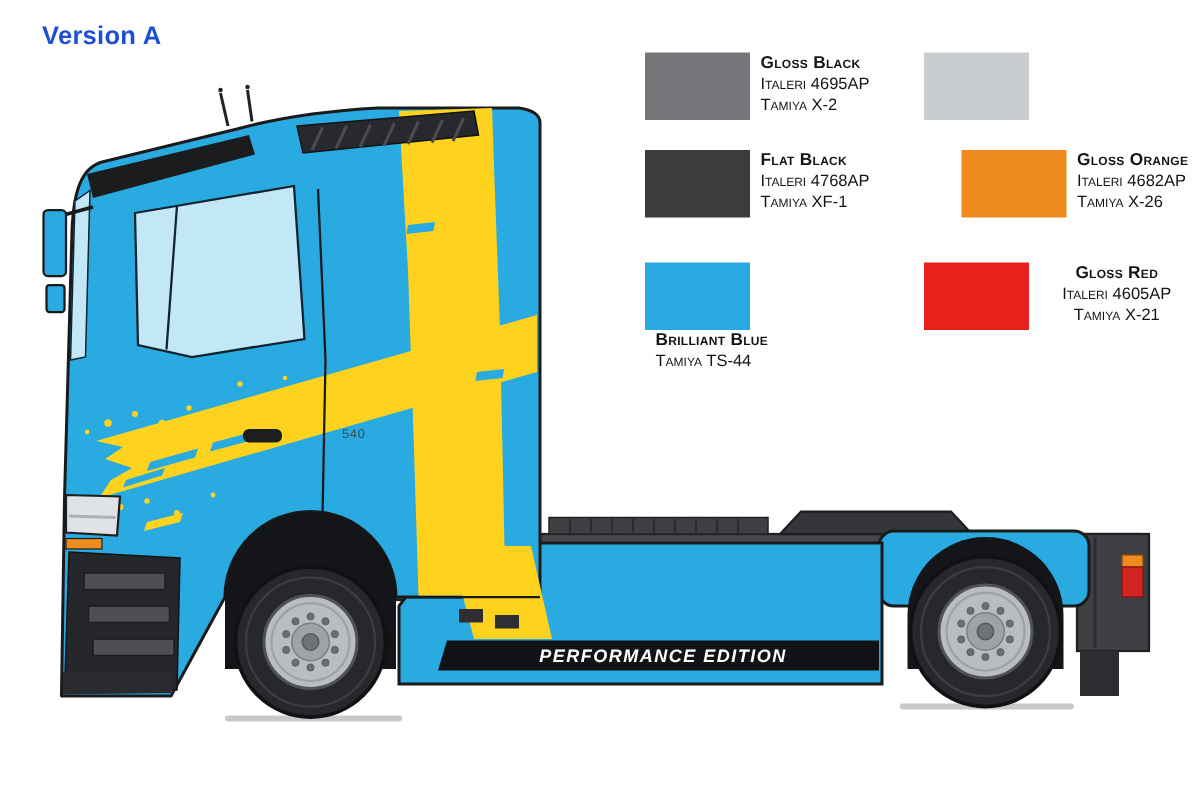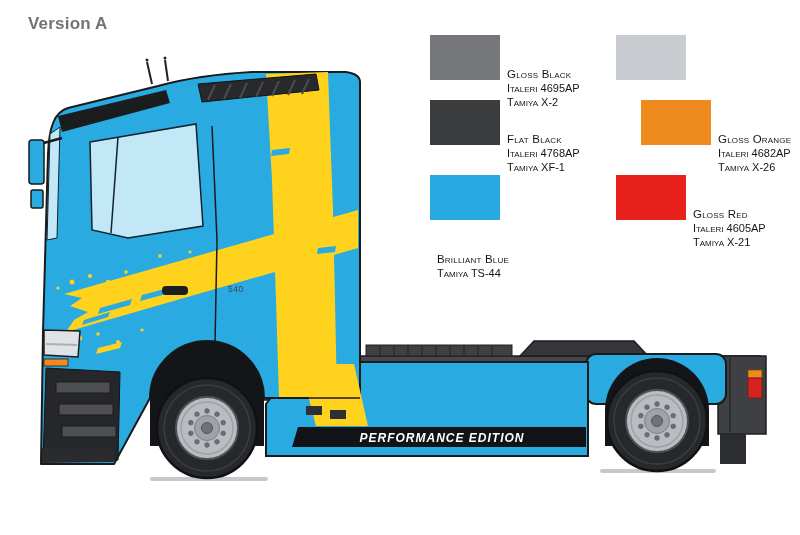--- a/index.html
+++ b/index.html
@@ -1,24 +1,24 @@
 <!DOCTYPE html>
 <html><head>
 <meta charset="utf-8">
 <style>
   * { margin:0; padding:0; box-sizing:border-box; }
   html, body { width:800px; height:535px; }
   body { font-family:"Liberation Sans", sans-serif; background:#ffffff; }
   .page { position:relative; width:800px; height:535px; background:#ffffff; overflow:hidden; }
-  .title { position:absolute; left:28px; top:14px; font-size:17px; font-weight:bold; color:#737373; letter-spacing:.2px; }
+  .title { position:absolute; left:28px; top:14px; font-size:17px; font-weight:bold; color:#1d4ed8; letter-spacing:.2px; }
   .truck-svg { position:absolute; left:0; top:0; }
   .swatch-item { position:absolute; display:flex; align-items:flex-start; width:180px; }
   .chip { width:70px; height:45px; flex:none; }
   .labels { margin-left:7px; width:106px; padding-top:1px; color:#141414; }
-  .cname { font-size:11.5px; font-weight:normal; font-variant:small-caps; line-height:1.12; letter-spacing:.2px;margin-top:32px; }
+  .cname { font-size:11.5px; font-weight:bold; font-variant:small-caps; line-height:1.12; letter-spacing:.2px; }
   .ccode { font-size:11px; font-variant:small-caps; line-height:1.3; }
   .lug { fill:#6b6e72; stroke:#54565a; stroke-width:.5; }
   .hatch { stroke:#4a4c4f; stroke-width:2; }
   .tick { stroke:#2b2c2f; stroke-width:1.5; }
 </style>
 </head>
 <body>
 
 <div class="page">
 
@@ -214,21 +214,21 @@
 
     <div class="swatch-item" style="left:430px; top:175px;flex-direction:column;">
       <div class="chip" style="background: rgb(41, 169, 225);"></div>
       <div class="labels">
         <div class="cname">Brilliant Blue</div>
         <div class="ccode">Tamiya TS-44</div>
         <div class="ccode"></div>
       </div>
     </div>
 
-    <div class="swatch-item" style="left:616px; top:175px;">
+    <div class="swatch-item" style="left:616px; top:175px;text-align:center;">
       <div class="chip" style="background: rgb(232, 33, 29);"></div>
       <div class="labels">
         <div class="cname">Gloss Red</div>
         <div class="ccode">Italeri 4605AP</div>
         <div class="ccode">Tamiya X-21</div>
       </div>
     </div>
 
   </div>
 </div>

